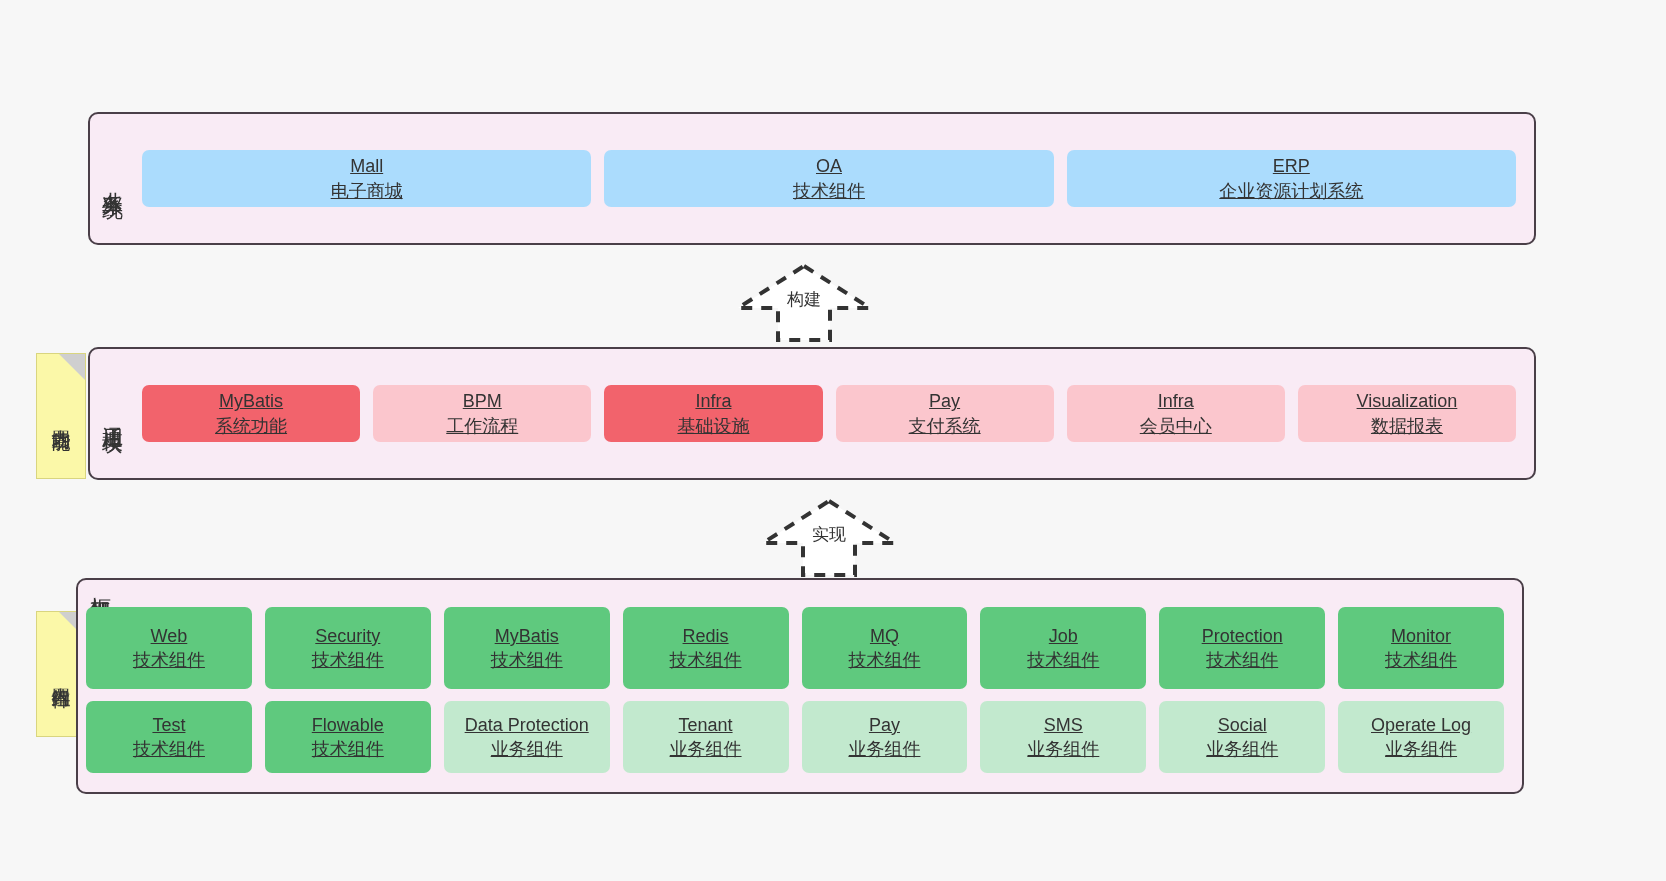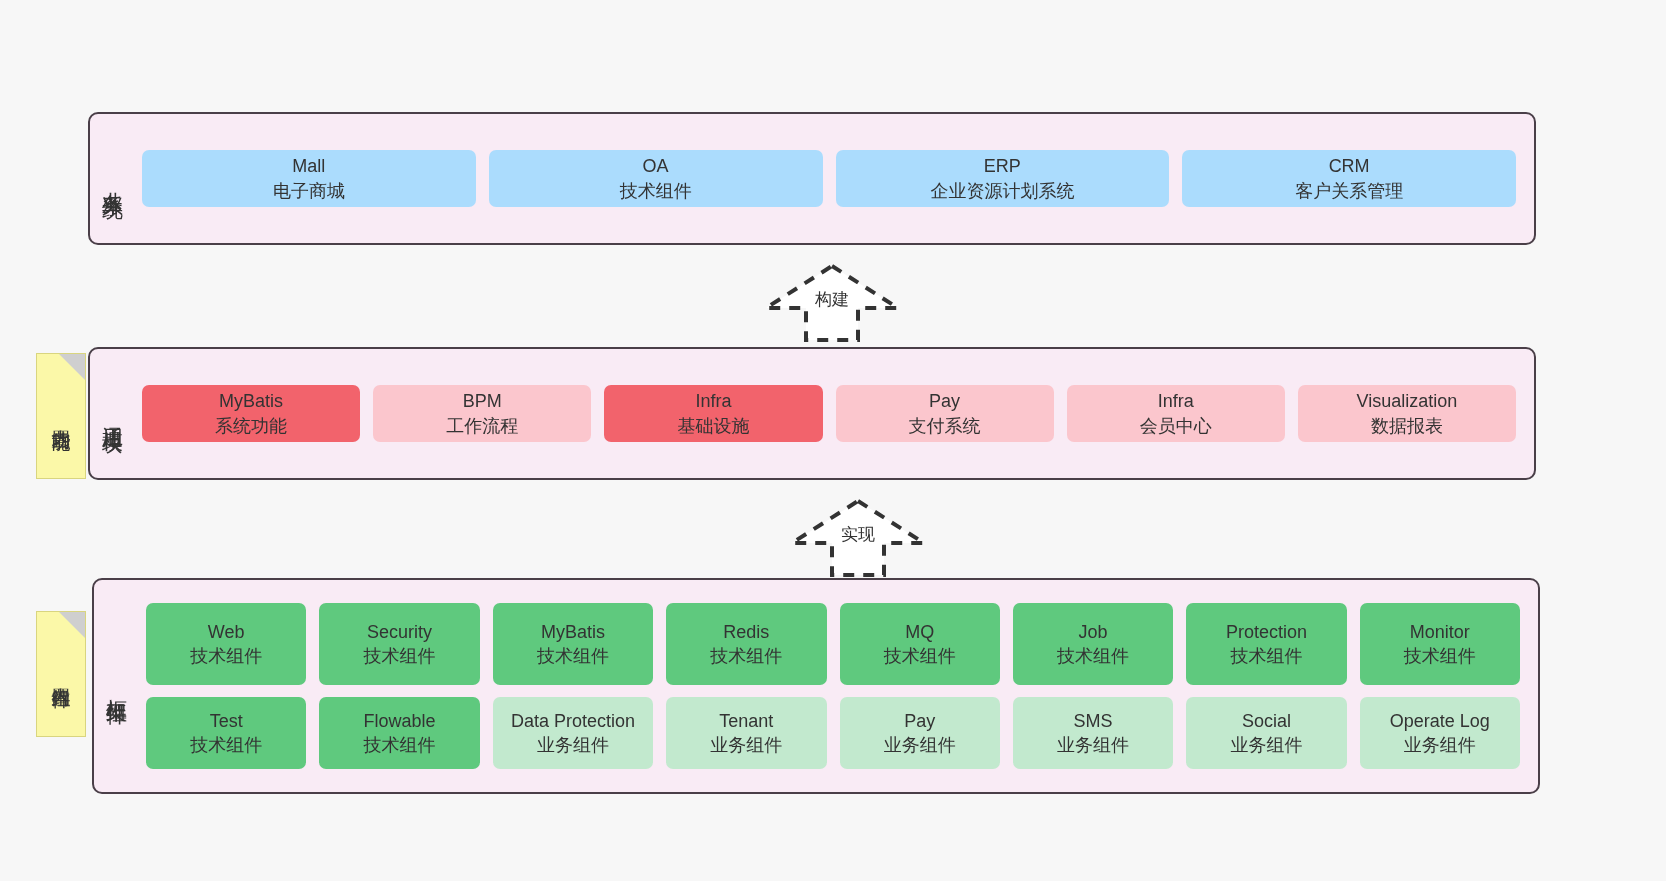--- a/index.html
+++ b/index.html
@@ -71,20 +71,21 @@
     flex-direction: column;
     align-items: center;
     justify-content: center;
     text-align: center;
     color: #333;
     font-size: 18px;
     line-height: 1.34;
     box-sizing: border-box;
     padding: 4px 14px;
     user-select: none;
+    text-decoration: underline;
   }
   .card .t1 { white-space: nowrap; }
   .card .t2 { white-space: nowrap; }
   .card.wrap .t1 { white-space: normal; }
 
   .c-blue        { background: #abdcfd; }
   .c-red         { background: #f2636c; }
   .c-pink        { background: #fbc6cd; }
   .c-green       { background: #5fc97e; }
   .c-green-light { background: #c2e9ce; }
@@ -151,32 +152,28 @@
         <div class="card c-blue">
           <span class="t1">OA</span>
           <span class="t2">技术组件</span>
         </div>
 
         <div class="card c-blue">
           <span class="t1">ERP</span>
           <span class="t2">企业资源计划系统</span>
         </div>
 
-        <div class="card c-blue">
-          <span class="t1">CRM</span>
-          <span class="t2">客户关系管理</span>
-        </div>
 
 
 
       </div>
     </div>
   </div>
 
-  <div class="arrow" style="left:762px; top:262px; width:140px; height:80px;">
+  <div class="arrow" style="left:734px; top:262px; width:140px; height:80px;">
     <svg width="140" height="80" viewBox="0 0 140 80" aria-hidden="true">
       <path d="M 70 4 L 136 46 L 96 46 L 96 78 L 44 78 L 44 46 L 4 46 Z" fill="#ffffff" stroke="#333333" stroke-width="4" stroke-dasharray="11 9" stroke-linejoin="miter"></path>
     </svg>
     <span class="arrow-label" style="top:26px;">构建</span>
   </div>
 
   <div class="note" style="left:36px; top:353px; width:50px; height:126px;">
     <span class="fold"></span>
     <span>内置功能</span>
   </div>
@@ -213,33 +210,33 @@
 
         <div class="card c-pink">
           <span class="t1">Visualization</span>
           <span class="t2">数据报表</span>
         </div>
 
       </div>
     </div>
   </div>
 
-  <div class="arrow" style="left:788px; top:497px; width:140px; height:80px;">
+  <div class="arrow" style="left:759px; top:497px; width:140px; height:80px;">
     <svg width="140" height="80" viewBox="0 0 140 80" aria-hidden="true">
       <path d="M 70 4 L 136 46 L 96 46 L 96 78 L 44 78 L 44 46 L 4 46 Z" fill="#ffffff" stroke="#333333" stroke-width="4" stroke-dasharray="11 9" stroke-linejoin="miter"></path>
     </svg>
     <span class="arrow-label" style="top:26px;">实现</span>
   </div>
 
   <div class="note" style="left:36px; top:611px; width:50px; height:126px;">
     <span class="fold"></span>
     <span>内置组件</span>
   </div>
 
-  <div class="layer" id="layer-framework" style="left:92px; top:578px; width:1448px; height:216px;">
+  <div class="layer" id="layer-framework" style="left:76px; top:578px; width:1448px; height:216px;flex-direction:column;">
     <div class="layer-label">框架组件</div>
     <div class="layer-body">
 
       <div class="row" style="height:82px;">
         <div class="card c-green">
           <span class="t1">Web</span>
           <span class="t2">技术组件</span>
         </div>
         <div class="card c-green">
           <span class="t1">Security</span>

